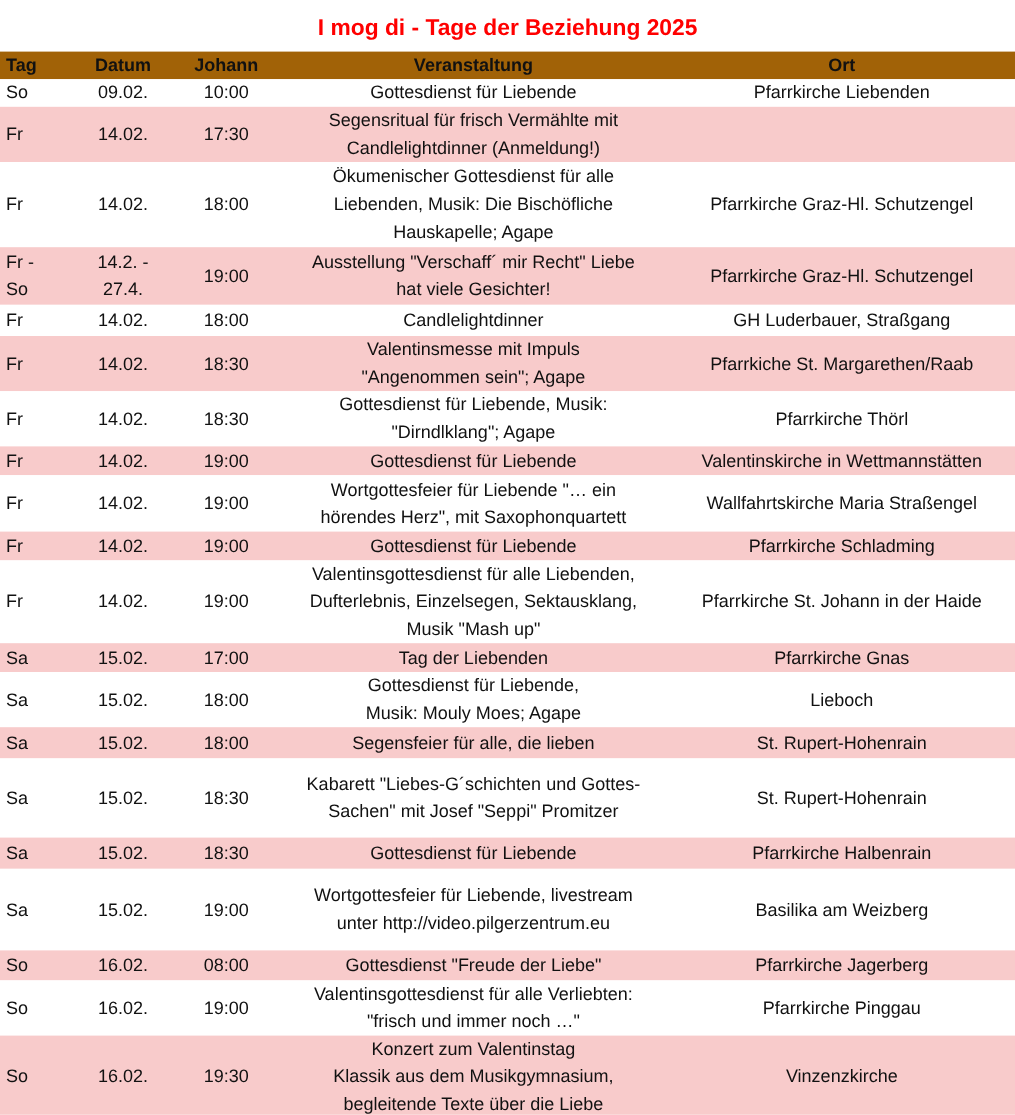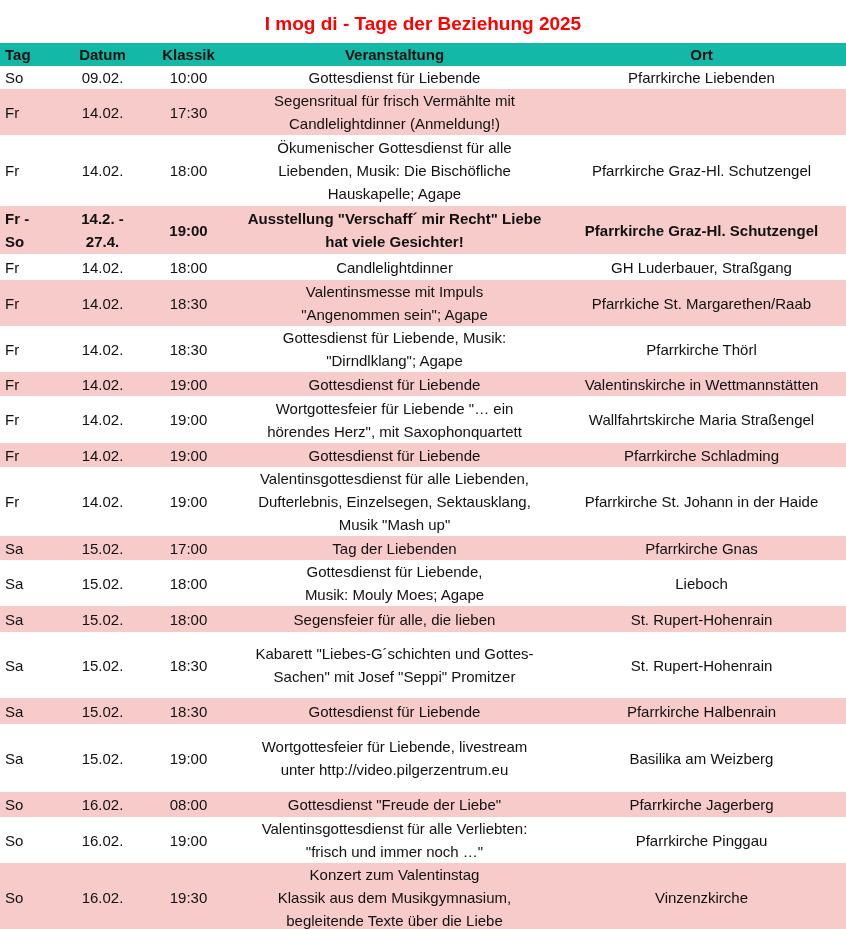--- a/index.html
+++ b/index.html
@@ -32,21 +32,21 @@
     display: flex;
     align-items: center;
     width: 846px;
     box-sizing: border-box;
   }
   .row.pink { background: #f8cbcb; }
   .row.white { background: #ffffff; }
   .header-row {
     font-weight: bold;
     min-height: 22px;
-    background: #14b8a6;
+    background: #a16207;
   }
   .cell {
     box-sizing: border-box;
     line-height: 23px;
     white-space: pre-line;
     text-align: center;
   }
   .cell.tag {
     width: 60px;
     text-align: left;
@@ -59,21 +59,21 @@
 </style>
 </head>
 <body>
 
 <div class="page-title">I mog di - Tage der Beziehung 2025</div>
 
 <div class="event-table">
   <div class="row header-row" id="header-row">
       <div class="cell tag">Tag</div>
       <div class="cell datum">Datum</div>
-      <div class="cell uhrzeit">Klassik</div>
+      <div class="cell uhrzeit">Johann</div>
       <div class="cell veranstaltung">Veranstaltung</div>
       <div class="cell ort">Ort</div>
     </div>
   <div id="rows-container">
       <div class="row white" style="min-height: 23px;">
         <div class="cell tag">So</div>
         <div class="cell datum">09.02.</div>
         <div class="cell uhrzeit">10:00</div>
         <div class="cell veranstaltung">Gottesdienst für Liebende</div>
         <div class="cell ort">Pfarrkirche Liebenden</div>
@@ -87,21 +87,21 @@
       </div>
       <div class="row white" style="min-height: 71px;">
         <div class="cell tag">Fr</div>
         <div class="cell datum">14.02.</div>
         <div class="cell uhrzeit">18:00</div>
         <div class="cell veranstaltung">Ökumenischer Gottesdienst für alle
 Liebenden, Musik: Die Bischöfliche
 Hauskapelle; Agape</div>
         <div class="cell ort">Pfarrkirche Graz-Hl. Schutzengel</div>
       </div>
-      <div class="row pink" style="min-height: 48px; font-weight: bold;">
+      <div class="row pink" style="min-height: 48px;">
         <div class="cell tag">Fr -
 So</div>
         <div class="cell datum">14.2. -
 27.4.</div>
         <div class="cell uhrzeit">19:00</div>
         <div class="cell veranstaltung">Ausstellung "Verschaff´ mir Recht" Liebe
 hat viele Gesichter!</div>
         <div class="cell ort">Pfarrkirche Graz-Hl. Schutzengel</div>
       </div>
       <div class="row white" style="min-height: 26px;">

